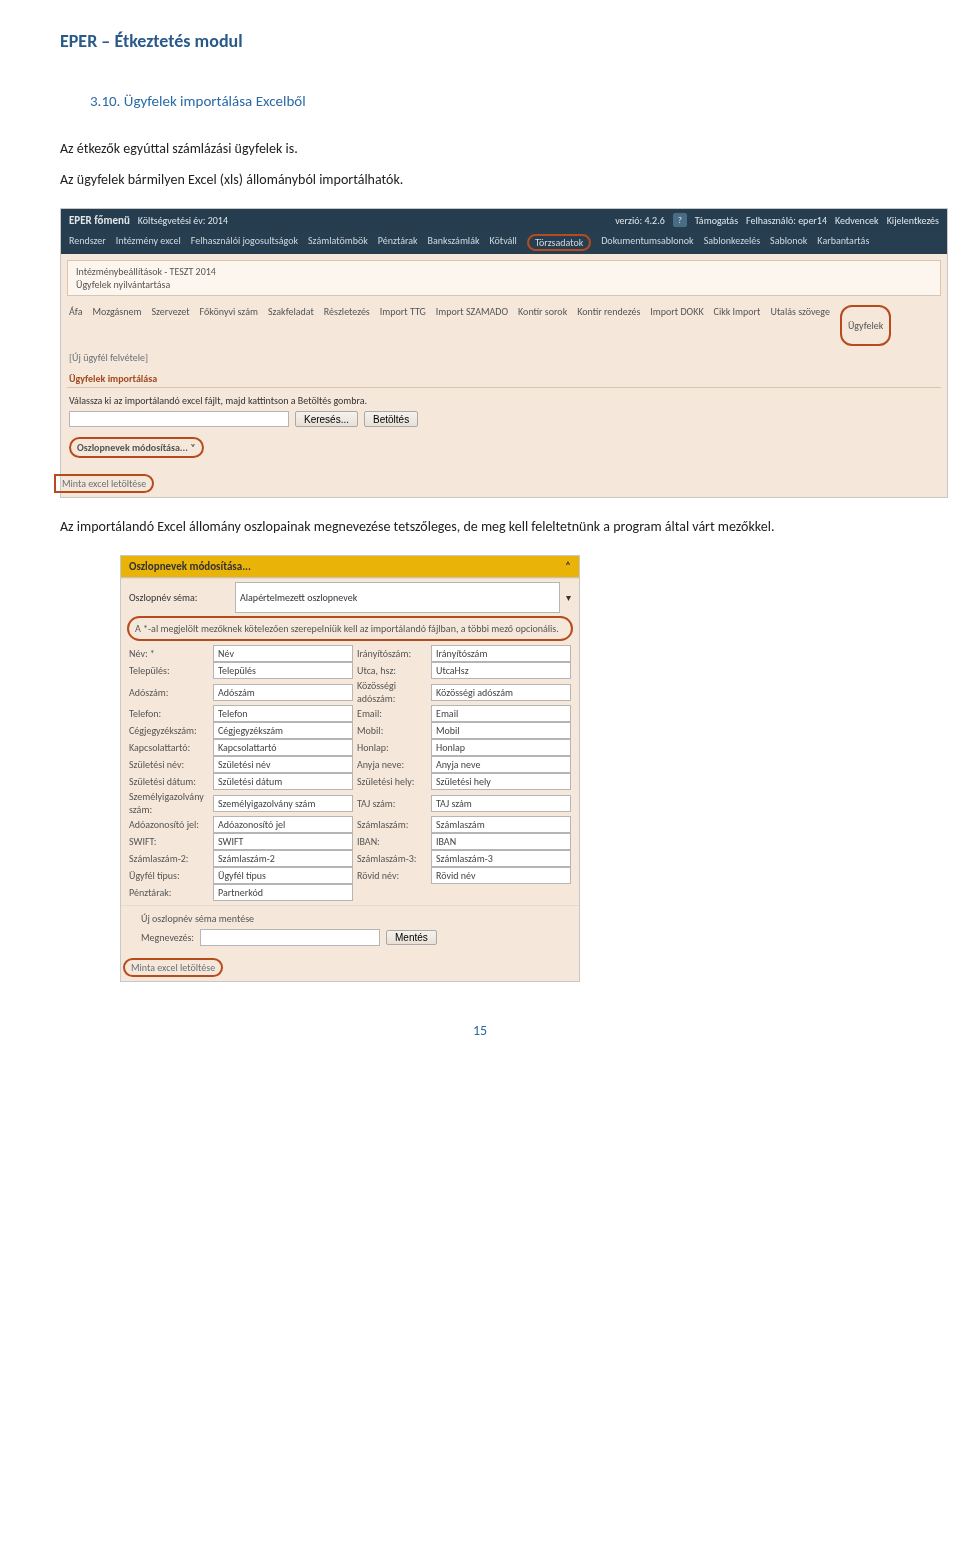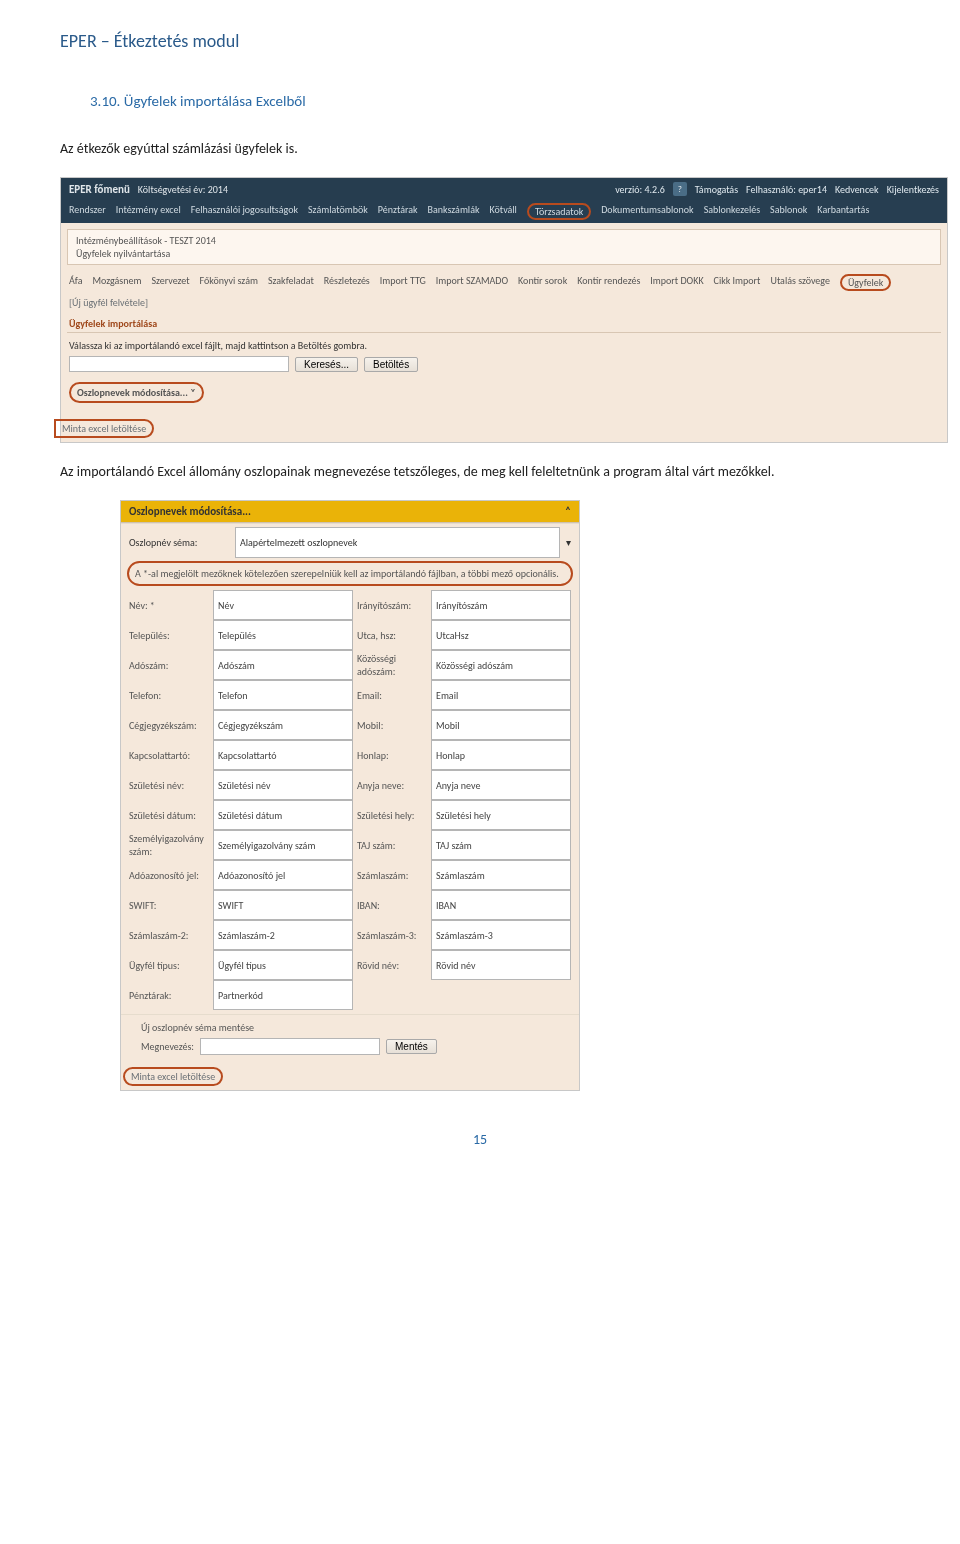--- a/index.html
+++ b/index.html
@@ -9,21 +9,21 @@
     background: #fff;
     color: #222;
     width: 960px;
   }
   .page {
     padding: 30px 60px 40px 60px;
   }
   .doc-title {
     color: #2a5a8a;
     font-size: 18px;
-    font-weight: normal;
+    font-weight: bold;
     margin-bottom: 40px;
   }
   .section-heading {
     color: #2a6aa6;
     font-size: 15px;
     margin: 20px 0 30px 30px;
   }
   .body-text {
     font-size: 14px;
     margin: 14px 0;
@@ -86,21 +86,21 @@
   .tabbar1 {
     display: flex;
     gap: 10px;
     padding: 3px 8px;
     font-size: 10px;
     color: #555;
   }
   .tabbar1 .hl {
     border: 2px solid #b84b1e;
     border-radius: 12px;
-    padding: 0 6px;
+    padding: 12px 6px;
   }
 
   .link-small {
     color: #6a7075;
     font-size: 10px;
     padding: 2px 8px;
   }
 
   .panel1 {
     margin: 4px 6px;
@@ -110,21 +110,20 @@
     font-weight: bold;
     color: #a04a1e;
     border-bottom: 1px solid #d8c6b3;
     padding: 2px 2px;
   }
   .panel-body {
     padding: 6px 2px;
   }
   .ctrl-row {
     display: flex;
-    align-items: center;
     gap: 6px;
     margin: 4px 0;
   }
   .txtbox {
     height: 16px;
     border: 1px solid #b5b5b5;
     background: #fff;
     font-size: 10px;
     padding: 0 4px;
   }
@@ -208,21 +207,21 @@
     grid-template-columns: 80px 1fr 70px 1fr;
     gap: 0 4px;
     padding: 4px 8px;
     font-size: 10px;
     align-items: center;
   }
   .grid2 .lab { color: #555; }
   .grid2 .inp {
     border: 1px solid #b5b5b5;
     background: #fff;
-    height: 30px;
+    height: 17px;
     padding: 0 4px;
     display: flex;
     align-items: center;
     color: #444;
   }
   .savebar {
     padding: 6px 20px;
     border-top: 1px solid #e6dccd;
     font-size: 10px;
     color: #555;
@@ -247,20 +246,21 @@
     margin-top: 40px;
   }
 </style>
 </head>
 <body>
 
 <div class="page">
   <div class="doc-title">EPER – Étkeztetés modul</div>
   <div class="section-heading">3.10. Ügyfelek importálása Excelből</div>
   <p class="body-text">Az étkezők egyúttal számlázási ügyfelek is.</p>
+  <p class="body-text">Az ügyfelek bármilyen Excel (xls) állományból importálhatók.</p>
 
   <div class="shot shot1">
     <div class="topbar1">
       <span class="brand">EPER főmenü</span>
       <span>Költségvetési év: 2014</span>
       <span class="spacer"></span>
       <span class="link">verzió: 4.2.6</span>
       <span class="help">?</span>
       <span class="link">Támogatás</span>
       <span class="link">Felhasználó: eper14</span>

